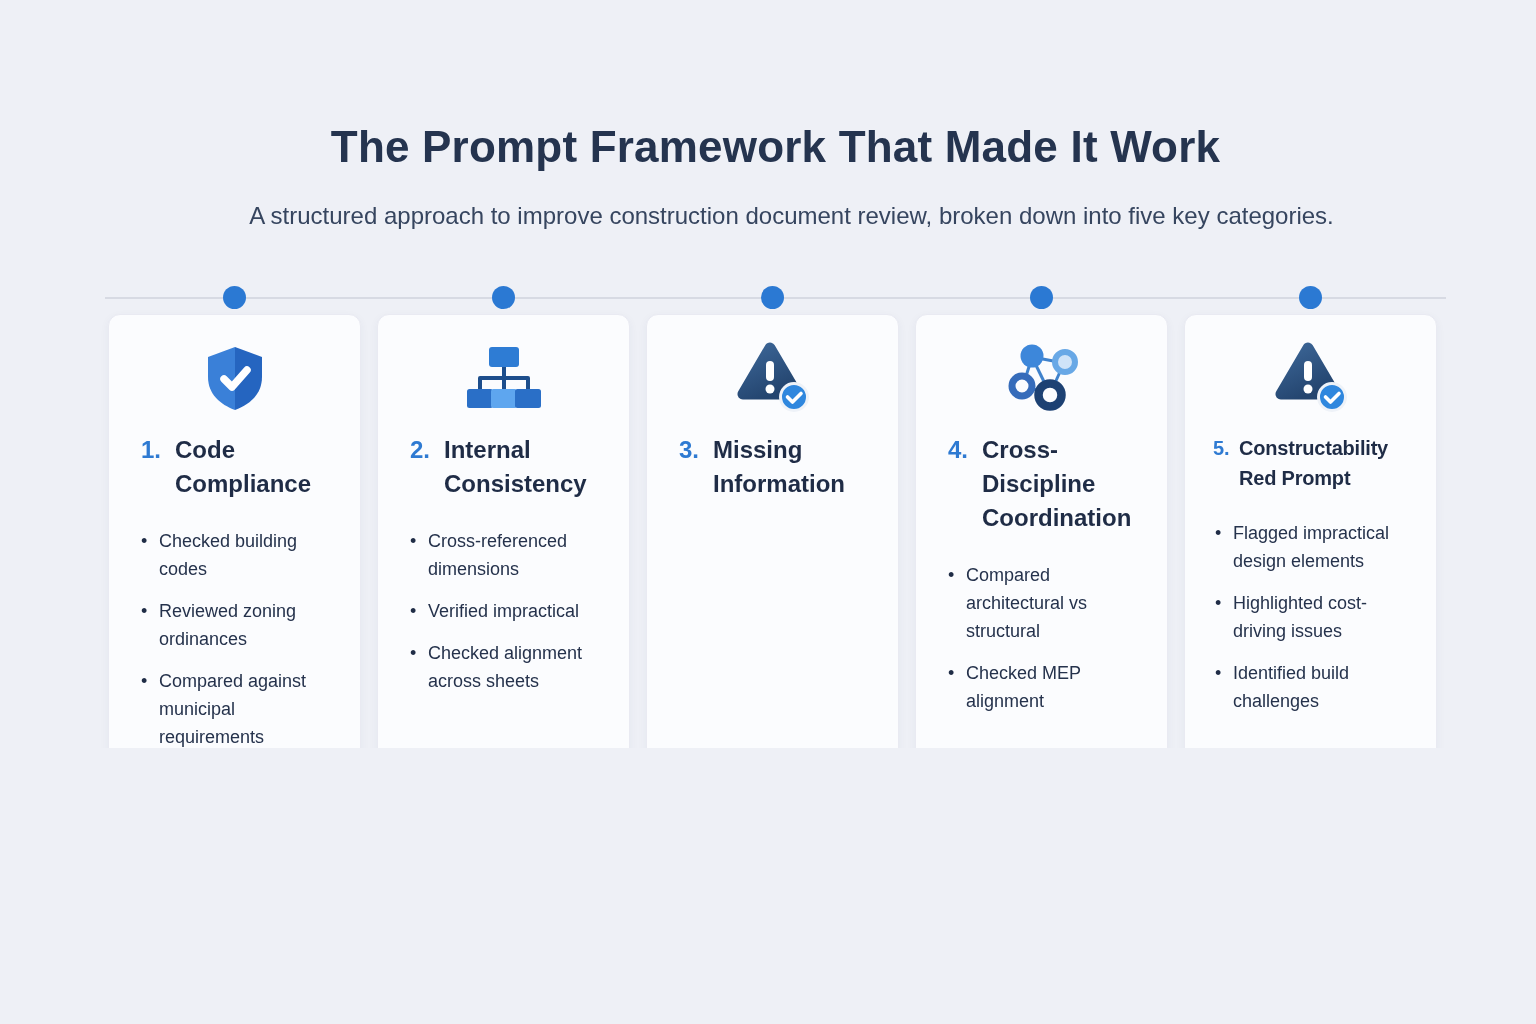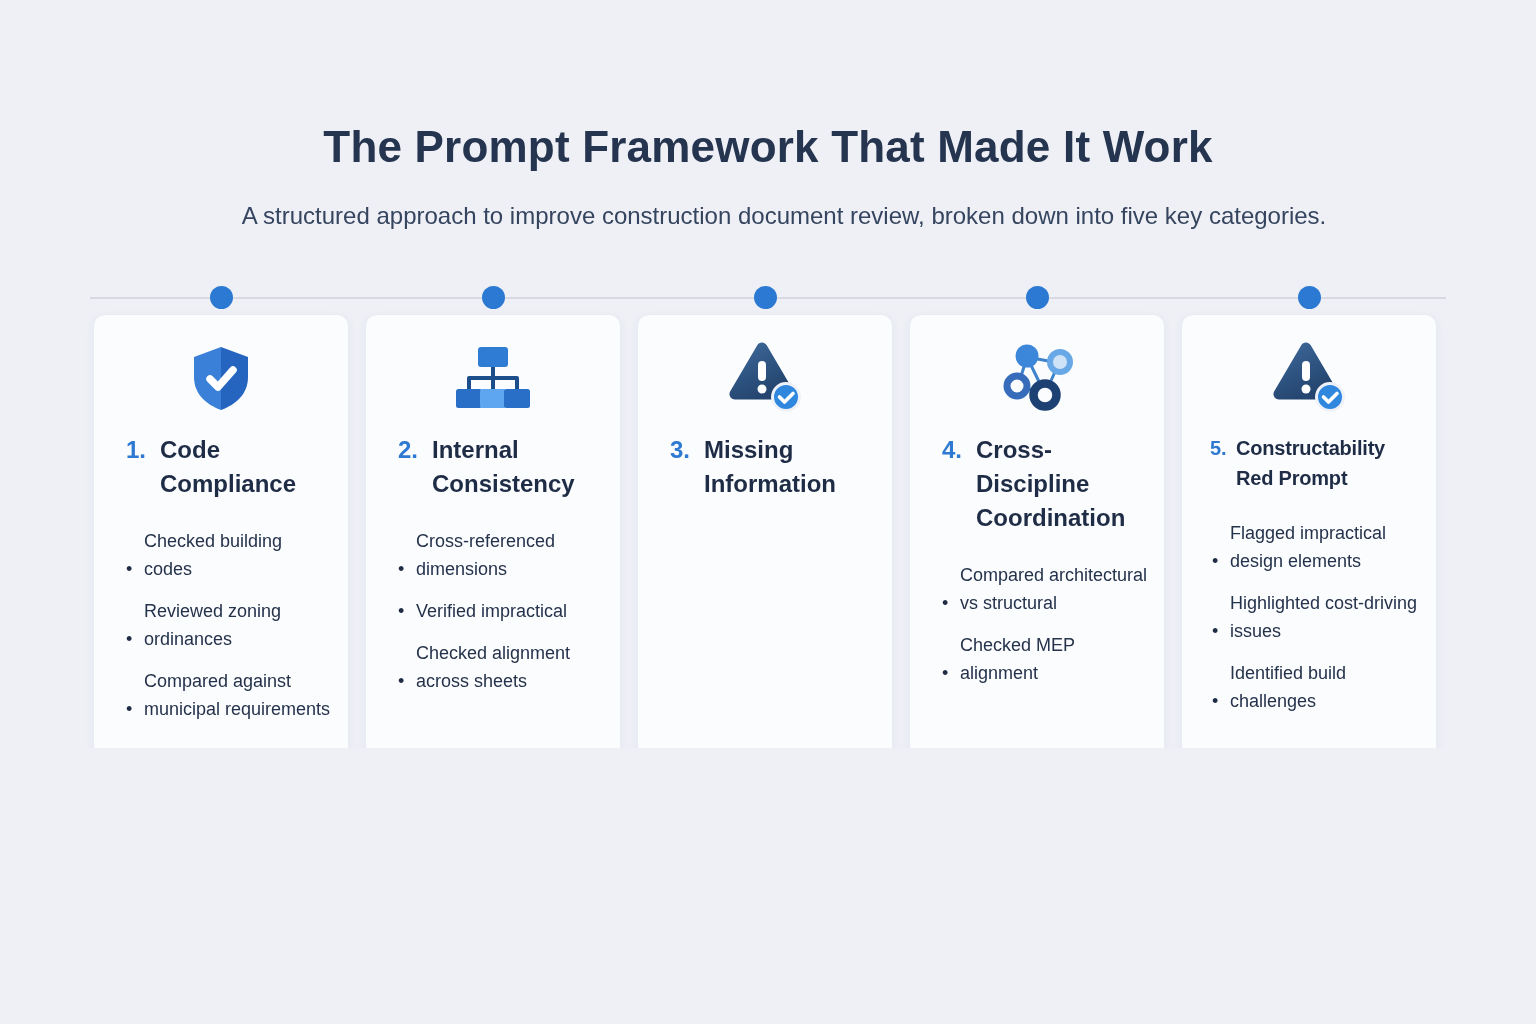--- a/index.html
+++ b/index.html
@@ -1,20 +1,21 @@
 <!DOCTYPE html>
 <html><head>
 <meta charset="utf-8">
 <style>
   * { margin:0; padding:0; box-sizing:border-box; }
   html,body { background:#eef0f6; }
   .page {
     width:1536px; height:748px; position:relative; overflow:hidden;
     background:#eef0f6;
     font-family:"Liberation Sans", sans-serif;
+    padding-left:15px;
   }
   .page-title {
     padding-top:122px; text-align:center;
     font-size:44px; font-weight:700; color:#25344f; letter-spacing:0.2px;
   }
   .page-subtitle {
     margin-top:30px; text-align:center;
     font-size:24px; font-weight:400; color:#36455f;margin-left:32px;
   }
   .timeline { position:relative; height:24px; margin-top:56px; }
@@ -40,21 +41,20 @@
   .card-head {
     display:flex; margin:16px 18px 0 32px;
     font-size:24px; font-weight:700; color:#1f2c46; line-height:34px;
   }
   .num { color:#2e7ad2; width:34px; flex:none; }
   .ttl { flex:1; }
   .bullets { list-style:none; margin:26px 16px 0 32px; }
   .bullet {
     display:flex; font-size:18px; line-height:28px; color:#25324c;
     margin-bottom:14px;
-    align-items:flex-end;
   }
   .bullet::before { content:"\2022"; width:18px; flex:none; color:#1f2c46; }
   
   .card:nth-child(5) .card-head { font-size:20px; line-height:30px; margin-left:28px; letter-spacing:-0.2px; }
   .card:nth-child(5) .num { width:26px; }
   .card:nth-child(5) .bullets { margin-left:30px; }
 </style>
 </head>
 <body>
 

